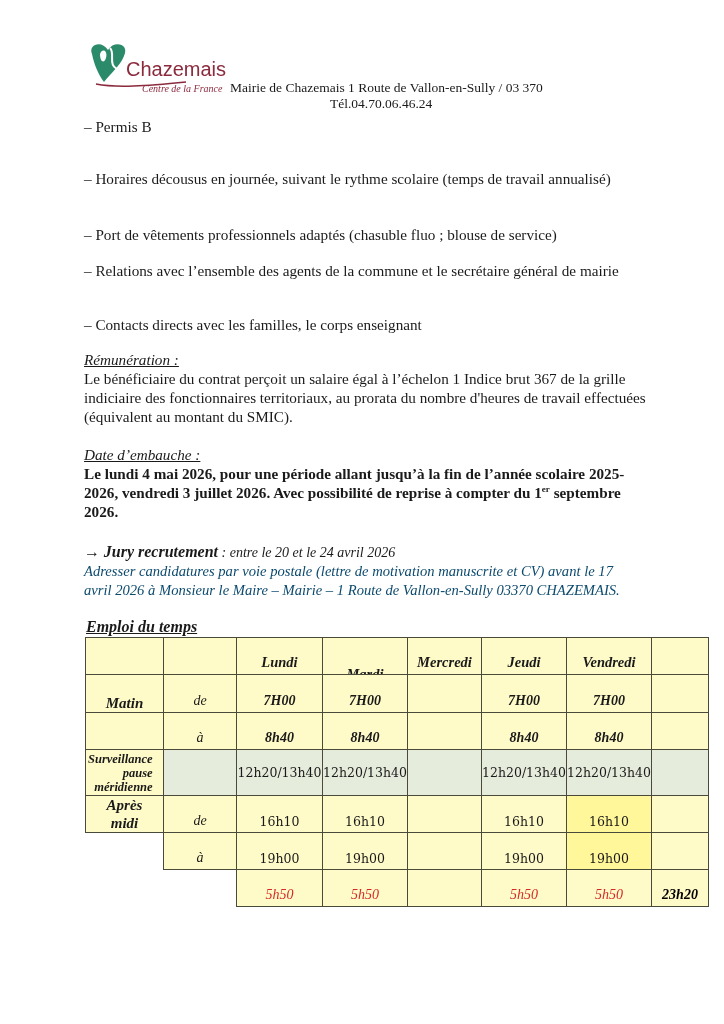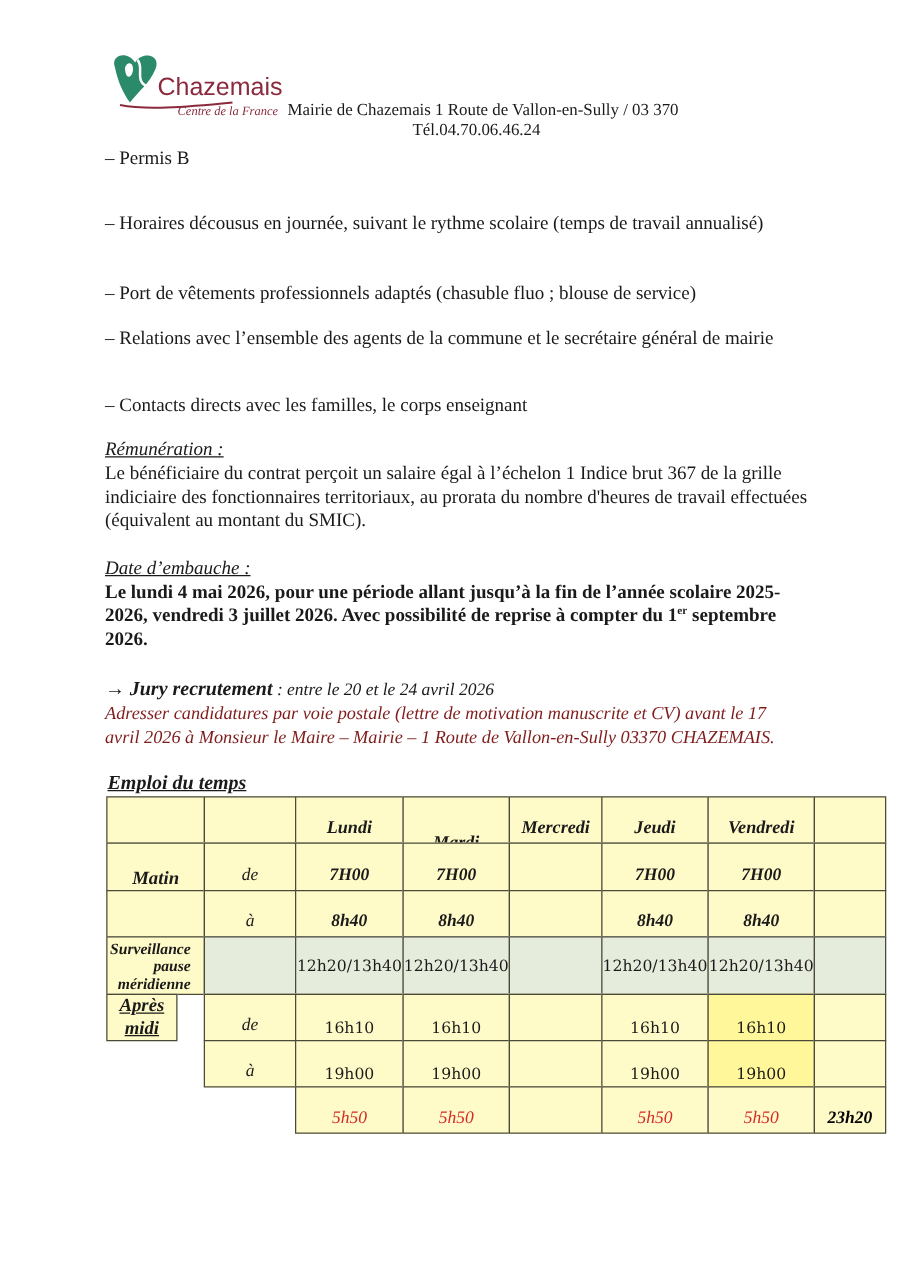--- a/index.html
+++ b/index.html
@@ -10,21 +10,21 @@
   .header-line1 { left: 230px; top: 80px; font-size: 13.5px; white-space: nowrap; }
   .header-line2 { left: 310px; top: 96px; font-size: 13.5px; white-space: nowrap; margin-left: 20px; }
   .body-text { font-size: 15.2px; line-height: 19px; }
   .p { left: 84px; width: 560px; }
   .sec-title { font-style: italic; text-decoration: underline; }
   .bold { font-weight: bold; }
   sup { font-size: 9px; vertical-align: super; line-height: 0; }
   .jury { left: 84px; top: 543px; font-size: 15.2px; font-style: italic; }
   .jury .label { font-weight: bold; font-size: 16px; }
   .jury .rest { font-size: 14px; }
-  .jury-sub { left: 84px; top: 562px; width: 560px; font-size: 14.6px; line-height: 19px; font-style: italic; color: #7f1d1d; }
+  .jury-sub { left: 84px; top: 562px; width: 560px; font-size: 14.6px; line-height: 19px; font-style: italic; color: #0c4a6e; }
   .emploi-title { left: 86px; top: 618px; font-size: 16px; font-weight: bold; font-style: italic; text-decoration: underline; }
 
   
   .tbl { left: 85px; top: 637px; }
   .cell { position: absolute; box-sizing: border-box; border: 1px solid #4a4a3a; background: #fffbc8; display: flex; align-items: flex-end; justify-content: center; padding-bottom: 3px; font-size: 14px; text-align: center; }
   .cell.green { background: #e5ecdc; align-items: center; padding-bottom: 0; }
   .cell.hl { background: #fff799; }
   .cell.hdr { font-weight: bold; font-style: italic; font-size: 14.5px; }
   .cell.bi { font-weight: bold; font-style: italic; }
   .cell.it { font-style: italic; }
@@ -103,21 +103,21 @@
     <div><span>Surveillance</span><br><span>pause</span><br><span>méridienne</span></div>
   </div>
   <div class="cell green" style="left:78px;top:112px;width:74px;height:47px;"></div>
   <div class="cell green time" style="left:151px;top:112px;width:87px;height:47px;">12h20/13h40</div>
   <div class="cell green time" style="left:237px;top:112px;width:86px;height:47px;">12h20/13h40</div>
   <div class="cell green time" style="left:322px;top:112px;width:75px;height:47px;"></div>
   <div class="cell green time" style="left:396px;top:112px;width:86px;height:47px;">12h20/13h40</div>
   <div class="cell green time" style="left:481px;top:112px;width:86px;height:47px;">12h20/13h40</div>
   <div class="cell green" style="left:566px;top:112px;width:58px;height:47px;"></div>
 
-  <div class="cell apres" style="left:0;top:158px;width:57px;height:38px;text-decoration:underline;">
+  <div class="cell apres" style="left:0;top:158px;width:79px;height:38px;">
     <div><span>Après</span><br><span>midi</span></div>
   </div>
   <div class="cell it" style="left:78px;top:158px;width:74px;height:38px;">de</div>
   <div class="cell time" style="left:151px;top:158px;width:87px;height:38px;">16h10</div>
   <div class="cell time" style="left:237px;top:158px;width:86px;height:38px;">16h10</div>
   <div class="cell time" style="left:322px;top:158px;width:75px;height:38px;"></div>
   <div class="cell time" style="left:396px;top:158px;width:86px;height:38px;">16h10</div>
   <div class="cell time hl" style="left:481px;top:158px;width:86px;height:38px;">16h10</div>
   <div class="cell" style="left:566px;top:158px;width:58px;height:38px;"></div>
 

